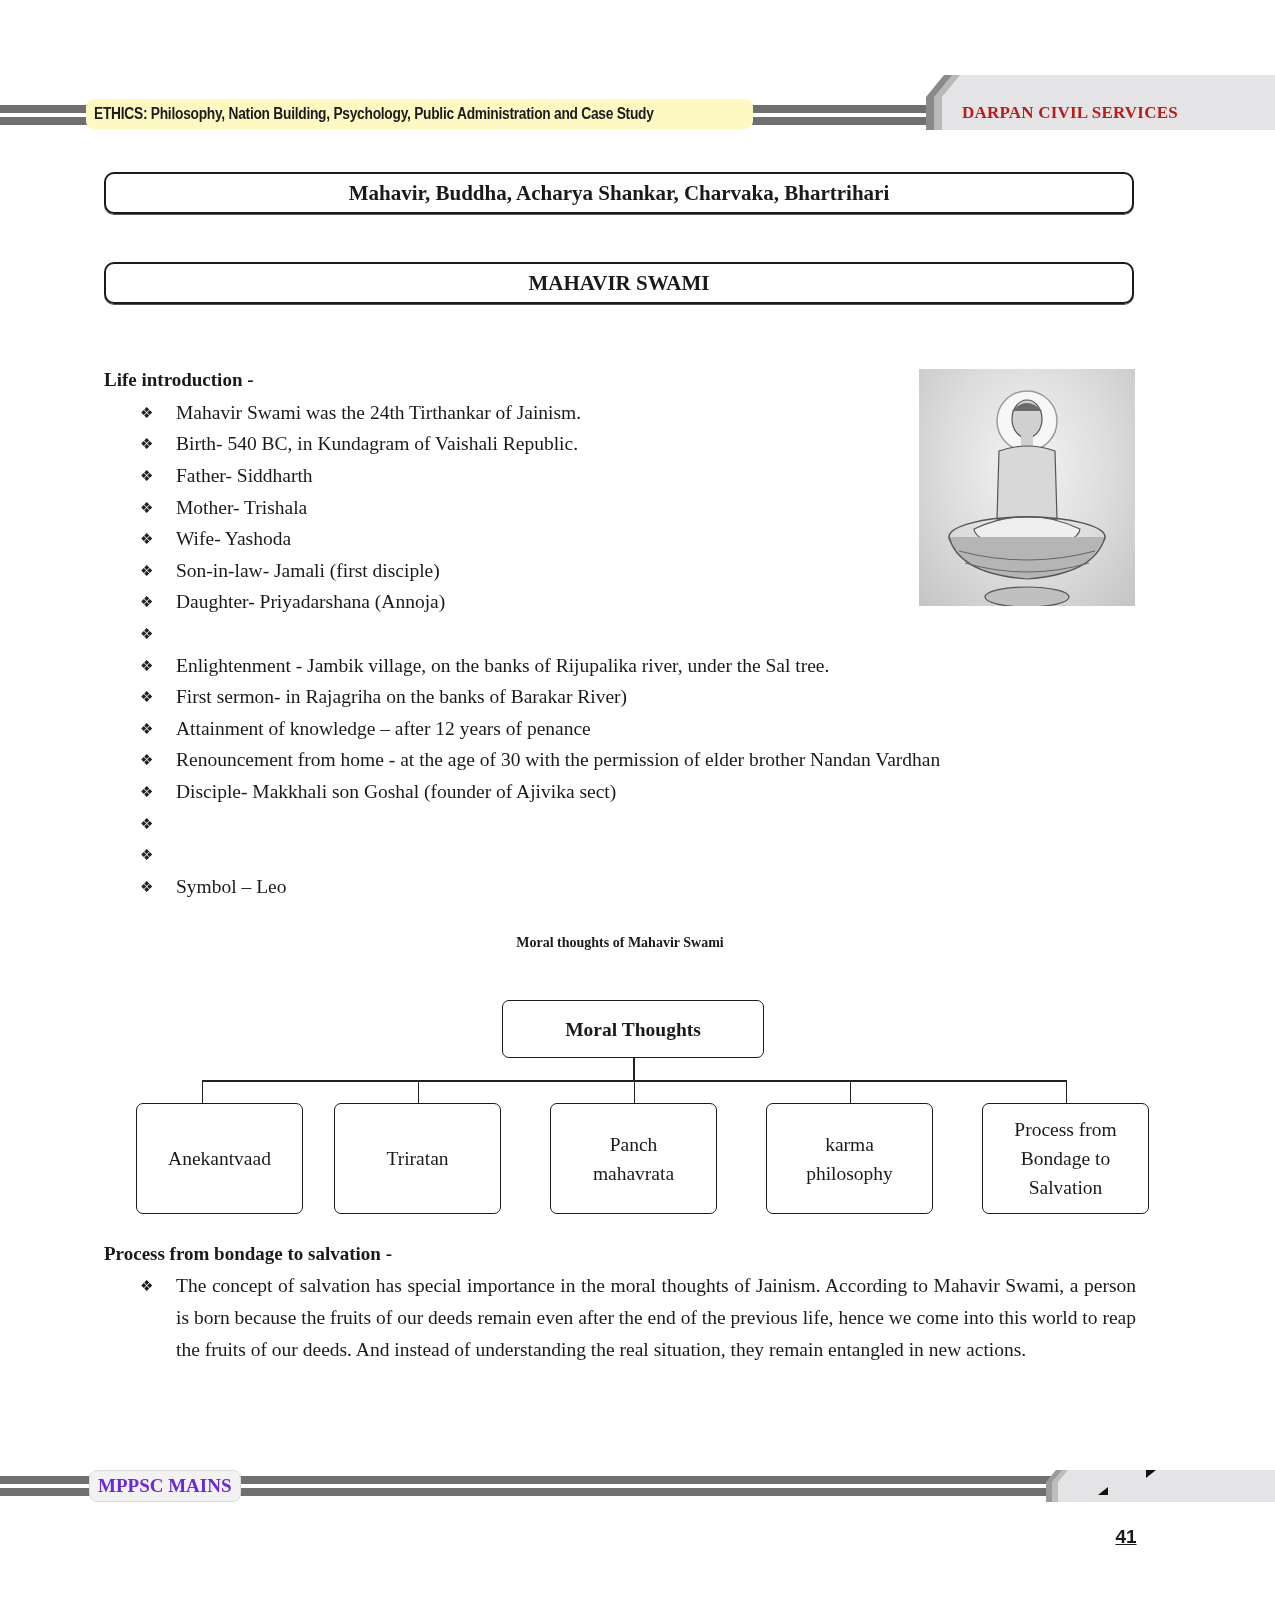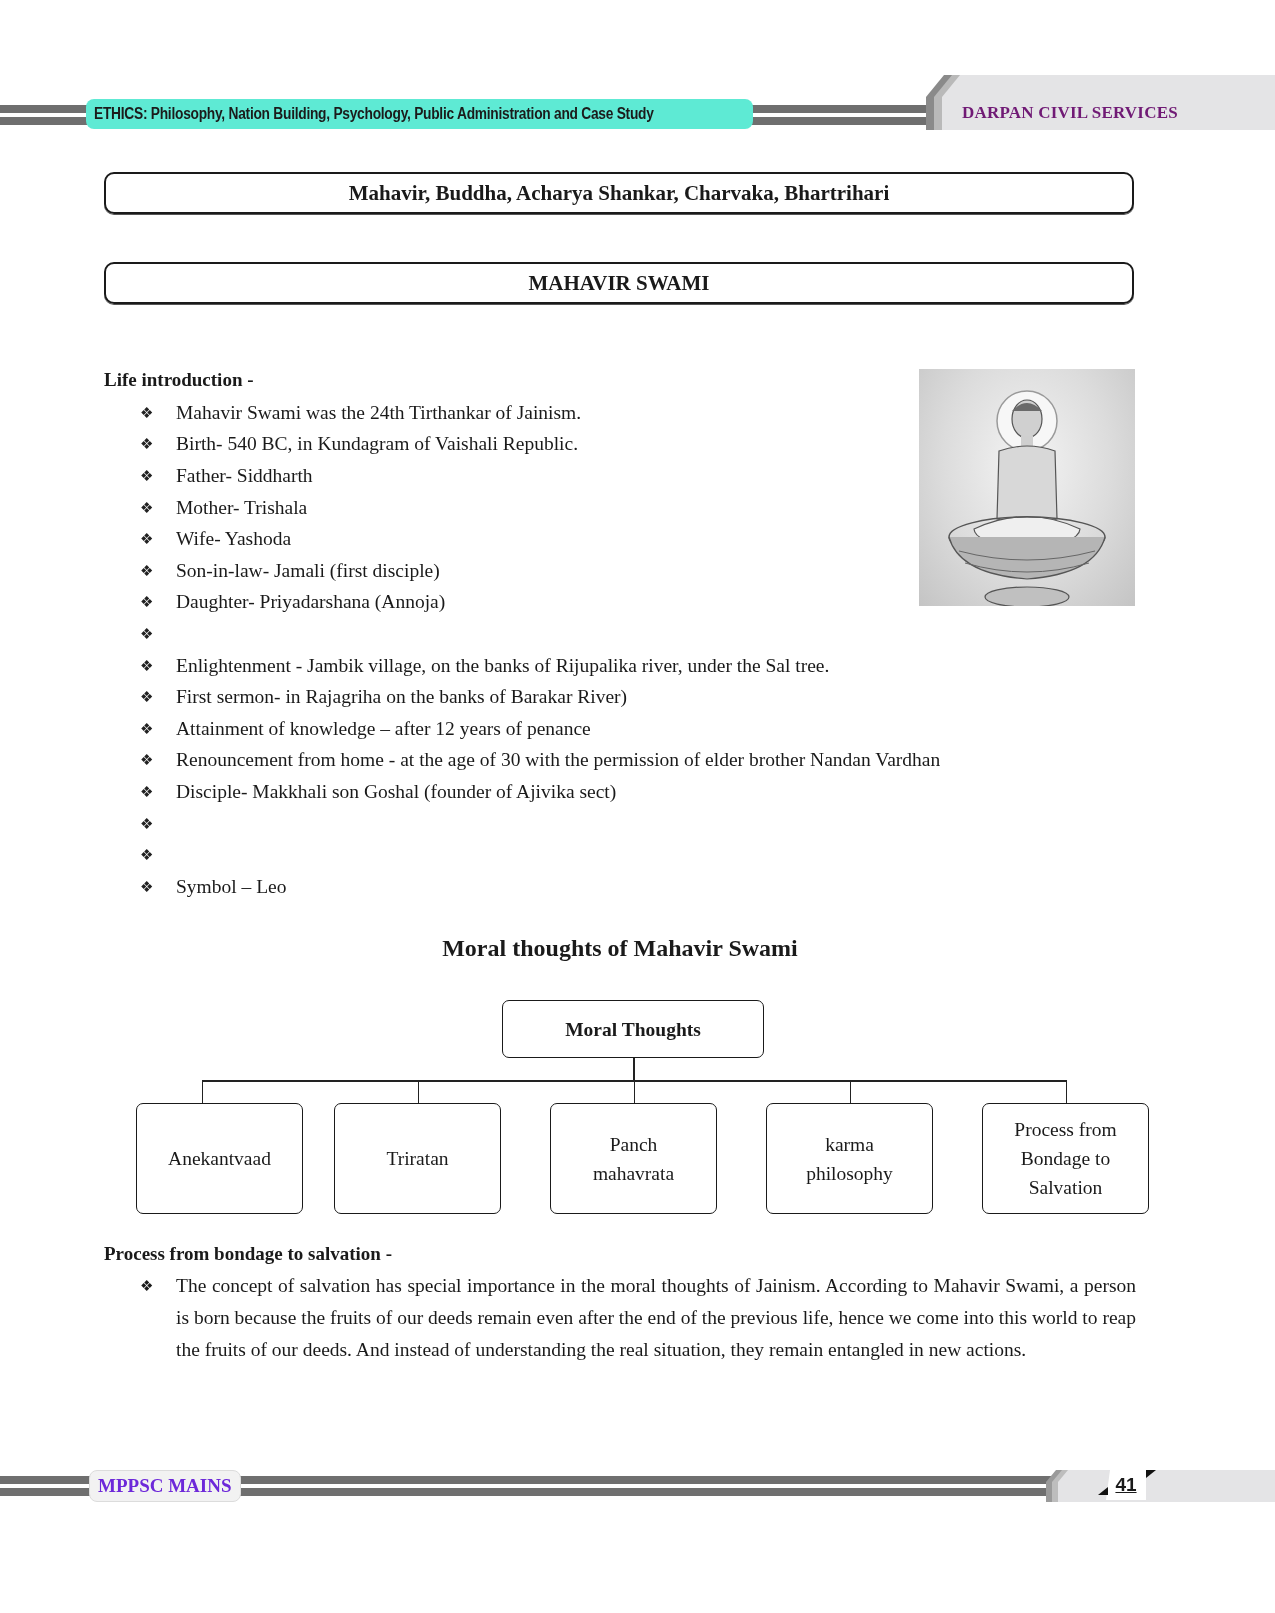--- a/index.html
+++ b/index.html
@@ -5,39 +5,39 @@
   * { box-sizing: border-box; margin: 0; padding: 0; }
   html, body { width: 1275px; height: 1613px; background: #ffffff; overflow: hidden; }
   body { position: relative; font-family: "Liberation Serif", serif; color: #1a1a1a; }
 
   
   .hdr-bar { position: absolute; left: 0; top: 105px; width: 940px; height: 20px; }
   .hdr-bar .l1 { position: absolute; left: 0; top: 0; width: 100%; height: 8px; background: #6f6f6f; }
   .hdr-bar .l2 { position: absolute; left: 0; top: 12px; width: 100%; height: 8px; background: #6f6f6f; }
   .hdr-pill {
     position: absolute; left: 86px; top: 99px; height: 30px; padding: 0 8px;
-    background: #5eead4; border-radius: 8px; display: flex; align-items: center;
+    background: #fef9c3; border-radius: 8px; display: flex; align-items: center;
   }
   .hdr-pill span {
     font-family: "Liberation Sans", sans-serif; font-weight: bold; font-size: 16px;
     letter-spacing: -0.3px; transform: scaleX(0.86); transform-origin: left center; display: inline-block;
     color: #1b1b1b; white-space: nowrap;
   }
   .hdr-right {
     position: absolute; left: 926px; top: 75px; width: 349px; height: 55px;
   }
   .hdr-right .slant1 { position: absolute; left: 0; top: 0; width: 349px; height: 55px; background: #8a8a8a;
     clip-path: polygon(18px 0, 100% 0, 100% 100%, 0 100%, 0 22px); }
   .hdr-right .slant2 { position: absolute; left: 8px; top: 0; width: 341px; height: 55px; background: #b9b9b9;
     clip-path: polygon(18px 0, 100% 0, 100% 100%, 0 100%, 0 22px); }
   .hdr-right .panel { position: absolute; left: 16px; top: 0; width: 333px; height: 55px; background: #e4e4e6;
     clip-path: polygon(18px 0, 100% 0, 100% 100%, 0 100%, 0 22px); }
   .hdr-right .brand {
     position: absolute; left: 36px; top: 28px; font-family: "Liberation Serif", serif; font-weight: bold;
-    font-size: 17px; color: #701a75; white-space: nowrap; letter-spacing: 0.2px;
+    font-size: 17px; color: #b91c1c; white-space: nowrap; letter-spacing: 0.2px;
   }
 
   
   .title-box {
     position: absolute; left: 104px; width: 1030px; height: 42px;
     border: 2px solid #1a1a1a; border-radius: 10px; display: flex; align-items: center; justify-content: center;
     box-shadow: 0 1px 0 #555;
   }
   .title-box span { font-weight: bold; font-size: 21px; }
   #tb1 { top: 172px; }
@@ -50,21 +50,21 @@
   .bullets li { height: 31.6px; display: flex; align-items: center; font-size: 19.5px; white-space: nowrap; }
   .bullets li .b { width: 36px; font-size: 15px; color: #222; }
 
   .portrait {
     position: absolute; left: 919px; top: 369px; width: 216px; height: 237px;
     background: radial-gradient(ellipse at 50% 40%, #f4f4f4 0%, #dcdcdc 55%, #c4c4c4 100%);
     overflow: hidden;
   }
 
   
-  #moral-heading { position: absolute; top: 935px; left: 0; width: 1240px; text-align: center; font-weight: bold; font-size: 24px; }
+  #moral-heading { position: absolute; top: 935px; left: 0; width: 1240px; text-align: center; font-weight: bold; font-size: 14px; }
   .node {
     position: absolute; border: 1.4px solid #1a1a1a; border-radius: 7px; background: #fff;
     display: flex; align-items: center; justify-content: center; text-align: center;
     font-size: 19.5px; line-height: 29px;
   }
   #root-node { left: 502px; top: 1000px; width: 262px; height: 58px; font-weight: bold; }
   .child { top: 1103px; width: 167px; height: 111px; }
   .conn { position: absolute; background: #222; }
 
   
@@ -82,21 +82,21 @@
     background: #f2f2f2; border: 1px solid #dcdcdc; border-radius: 8px; display: flex; align-items: center;
   }
   .ftr-pill span { font-weight: bold; font-size: 19px; color: #6d28d9; }
   .ftr-right { position: absolute; left: 1046px; top: 1470px; width: 229px; height: 32px; }
   .ftr-right .s1 { position: absolute; left: 0; top: 0; width: 229px; height: 32px; background: #9a9a9a;
     clip-path: polygon(10px 0, 100% 0, 100% 100%, 0 100%, 0 12px); }
   .ftr-right .s2 { position: absolute; left: 6px; top: 0; width: 223px; height: 32px; background: #bdbdbd;
     clip-path: polygon(10px 0, 100% 0, 100% 100%, 0 100%, 0 12px); }
   .ftr-right .p { position: absolute; left: 12px; top: 0; width: 217px; height: 32px; background: #e4e4e6;
     clip-path: polygon(10px 0, 100% 0, 100% 100%, 0 100%, 0 12px); }
-  .page-box { position: absolute; left: 1106px; top: 1470px; width: 40px; height: 30px; background: #fff;
+  .page-box { position: absolute; left: 1106px; top: 1522px; width: 40px; height: 30px; background: #fff;
     clip-path: polygon(4px 0, 100% 0, 100% 100%, 0 100%); display: flex; align-items: center; justify-content: center; text-decoration: underline; }
   .page-box span { font-family: "Liberation Sans", sans-serif; font-weight: bold; font-size: 19px; }
   .corner { position: absolute; width: 0; height: 0; }
   #corner-tr { left: 1146px; top: 1470px; border-left: 10px solid #111; border-bottom: 8px solid transparent; transform: rotate(0deg); }
   #corner-bl { left: 1098px; top: 1487px; border-right: 10px solid #111; border-top: 8px solid transparent; }
 </style>
 </head>
 <body>
 
 <div class="hdr-bar">

